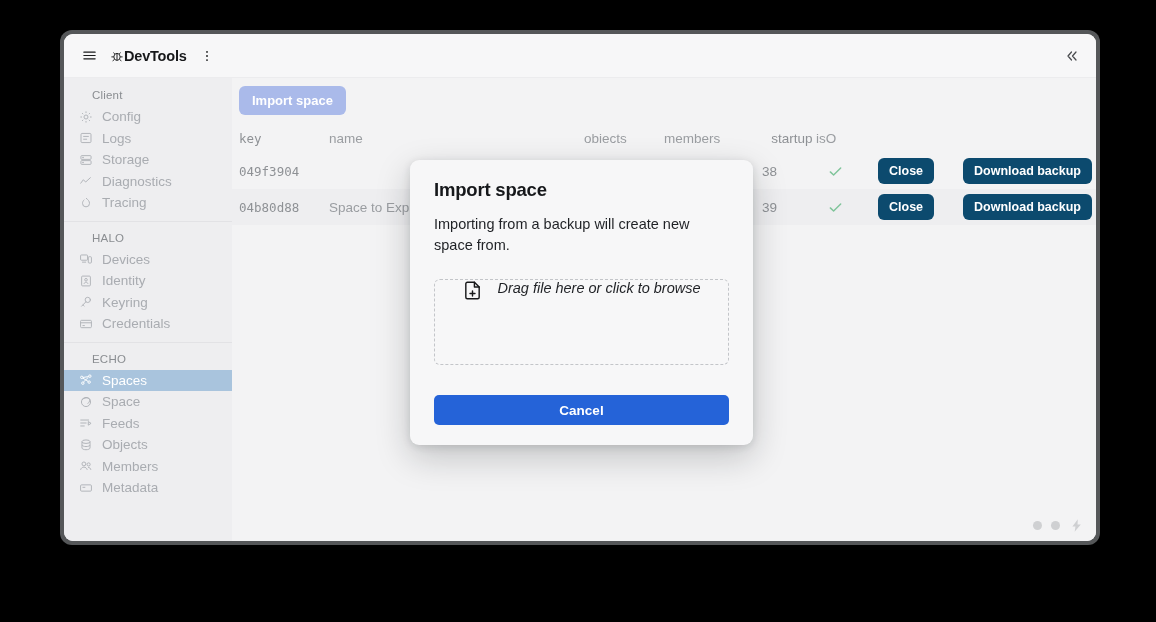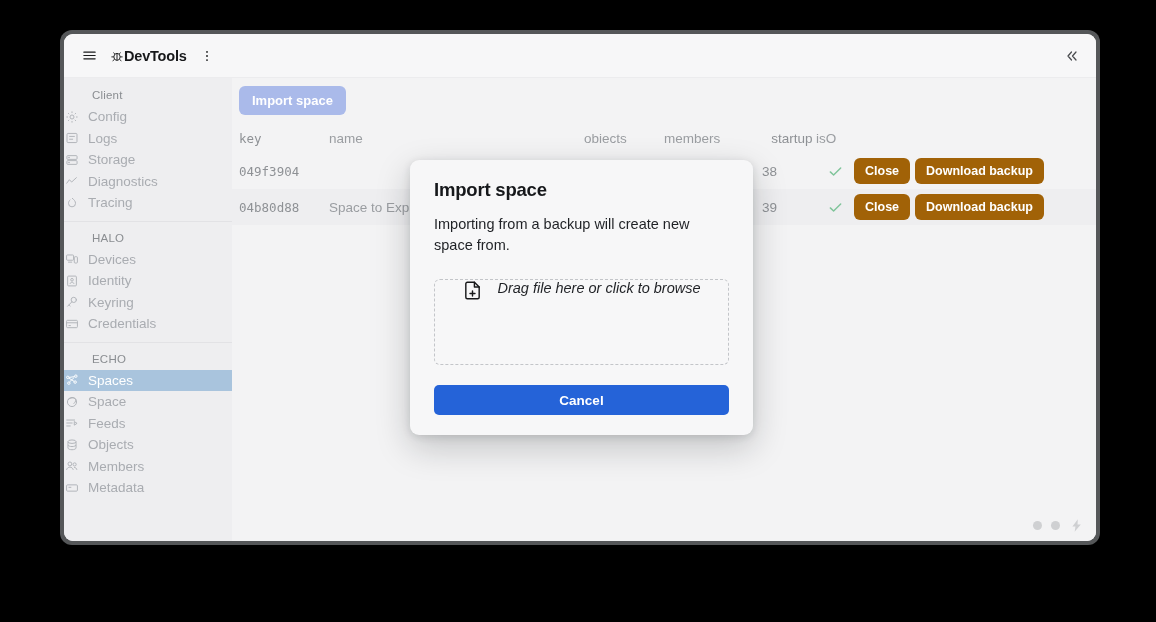--- a/index.html
+++ b/index.html
@@ -67,20 +67,21 @@
   .side-section + .side-section { margin-top: 7px; padding-top: 7px; border-top: 1px solid #e2e2e5; }
   .side-label {
     font-size: 11.5px;
     color: #8a8d91;
     padding: 3px 0 5px 28px;
     letter-spacing: 0.2px;
   }
   .side-item {
     display: flex; align-items: center; gap: 9px;
     height: 21.5px;
+    padding-left: 14px;
     color: #a9acb1;
     font-size: 13.5px;
   }
   .side-item .si-ico {
     width: 15px; height: 15px; flex: 0 0 15px;
     display: flex; align-items: center; justify-content: center;
     color: #b0b3b8;
   }
   .side-item.active {
     background: #a9c4dd;
@@ -131,29 +132,30 @@
   .c-name   { width: 255px; flex: 0 0 255px; color: #9a9da1; overflow: hidden; white-space: nowrap; }
   .c-obj    { width: 80px;  flex: 0 0 80px; color: #9a9da1; }
   .c-mem    { width: 98px;  flex: 0 0 98px; color: #9a9da1; }
   .c-start  { width: 54px;  flex: 0 0 54px; color: #8e9195; }
   .c-iso    { width: 38px;  flex: 0 0 38px; display: flex; align-items: center; justify-content: center; color: #9a9da1; }
   .c-acts   { flex: 1; display: flex; align-items: center; gap: 5px; }
   .t-head .c-start { text-align: center; padding-left: 6px; }
   .t-head .c-iso { justify-content: flex-start; }
 
   .pill {
-    background: #a16207;
+    background: #0c4a6e;
     color: #ffffff;
     border: none;
     border-radius: 6px;
     font-size: 12.5px;
     font-weight: bold;
     padding: 6px 11px;
     font-family: "Liberation Sans", sans-serif;
     white-space: nowrap;
+    margin-left: 24px;
   }
 
   
   .status-bar {
     position: absolute;
     right: 12px; bottom: 8px;
     display: flex; align-items: center; gap: 9px;
   }
   .sdot { width: 9px; height: 9px; border-radius: 50%; background: #cfd0d2; }
   .bolt { color: #cfd0d2; display: flex; }
@@ -186,21 +188,21 @@
     margin-top: 24px;
     height: 86px;
     border: 1.5px dashed #c3c5c9;
     border-radius: 6px;
     display: flex; align-items: flex-start; justify-content: center;
     gap: 14px;
     font-style: italic;
   }
   .dz-text { font-size: 14.5px; color: #1f2125; }
   .btn-cancel {
-    margin-top: 20px;
+    margin-top: 30px;
     width: 100%;
     height: 30px;
     background: #2563d8;
     color: #ffffff;
     border: none;
     border-radius: 5px;
     font-size: 13.5px;
     font-weight: bold;
     font-family: "Liberation Sans", sans-serif;
   }

